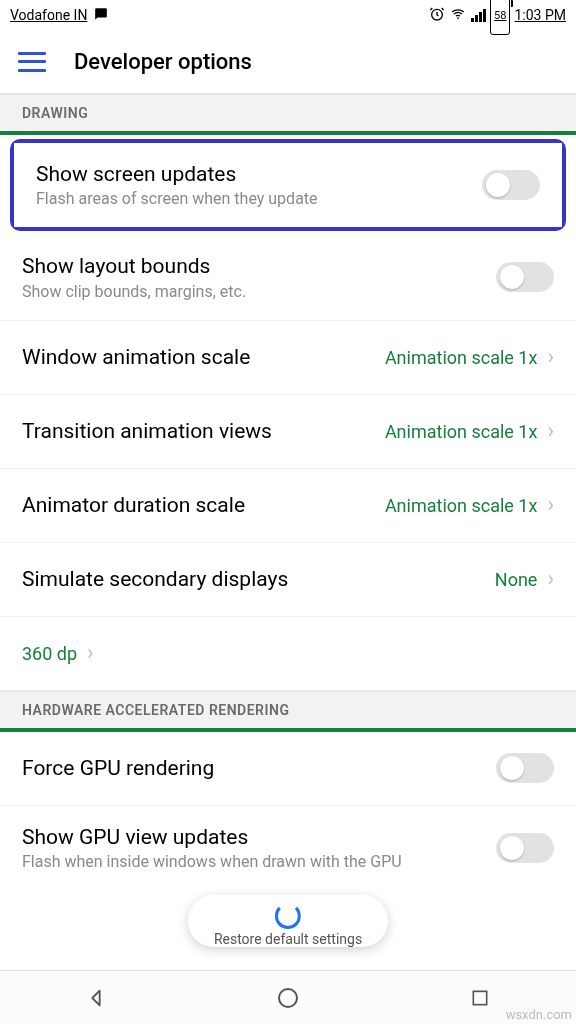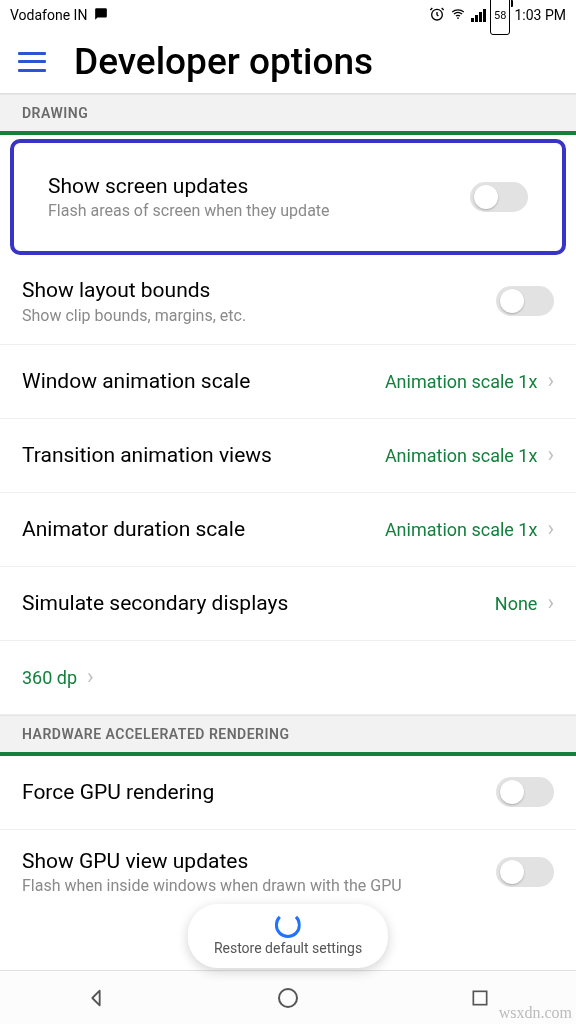--- a/index.html
+++ b/index.html
@@ -14,20 +14,21 @@
     
     .status-bar {
       height: 30px;
       background: #fff;
       display: flex;
       align-items: center;
       justify-content: space-between;
       padding: 0 10px;
       font-size: 14px;
       color: #000;
+      text-decoration: underline;
     }
     .status-left { display: flex; align-items: center; gap: 6px; }
     .status-right { display: flex; align-items: center; gap: 4px; }
     .battery-box {
       border: 1.5px solid #000;
       border-radius: 3px;
       padding: 12px 3px;
       font-size: 11px;
       line-height: 13px;
       position: relative;
@@ -50,21 +51,21 @@
       padding: 0 18px;
       gap: 28px;
       border-bottom: 1px solid #e0e0e0;
       box-shadow: 0 1px 2px rgba(0,0,0,0.05);
     }
     .hamburger {
       width: 28px; height: 20px;
       display: flex; flex-direction: column; justify-content: space-between;
     }
     .hamburger span { display: block; height: 3px; background: #2b55d4; border-radius: 1px; }
-    .app-title { font-size: 37px; font-weight: 500; color: #000; }
+    .app-title { font-size: 22px; font-weight: 500; color: #000; }
     
     .section-header {
       background: #f2f2f2;
       padding: 10px 22px;
       font-size: 14px;
       font-weight: 600;
       color: #6a6a6a;
       letter-spacing: 0.5px;
       border-top: 1px solid #e5e5e5;
       border-bottom: 4px solid #15803d;
@@ -97,32 +98,32 @@
       background: #fff;
       border-radius: 50%;
       top: 3px; left: 4px;
       box-shadow: 0 1px 2px rgba(0,0,0,0.25);
     }
     
     .highlight-frame {
       border: 4px solid #3834c8;
       border-radius: 10px;
       margin: 4px 10px;
-      padding: 12px;
+      padding: 0;
     }
     .highlight-frame .row { border-bottom: none; }
     
     .floating-pill {
       position: absolute;
       left: 50%; transform: translateX(-50%);
-      bottom: 56px;
+      bottom: 77px;
       background: #fff;
       border-radius: 30px;
       box-shadow: 0 3px 12px rgba(0,0,0,0.18);
-      padding: 8px 26px 12px;
+      padding: 8px 26px 0;
       display: flex;
       flex-direction: column;
       align-items: center;
       z-index: 10;
     }
     .spinner {
       width: 26px; height: 26px;
       border: 3px solid #1e73ff;
       border-top-color: transparent;
       border-radius: 50%;
@@ -137,23 +138,22 @@
       background: #fcfcfc;
       display: flex;
       align-items: center;
       justify-content: space-around;
     }
     .nav-btn { width: 28px; height: 28px; display:flex; align-items:center; justify-content:center; color:#444; }
     
     .watermark {
       position: absolute;
       right: 4px; bottom: 2px;
-      font-size: 16px; color: #bbb;
+      font-size: 13px; color: #bbb;
       z-index: 20;
-      font-family: Liberation Serif, serif;
     }
     .signal { display:inline-flex; align-items:flex-end; gap:1px; height:14px; }
     .signal span { width:3px; background:#000; }
     .signal span:nth-child(1){height:4px}
     .signal span:nth-child(2){height:7px}
     .signal span:nth-child(3){height:10px}
     .signal span:nth-child(4){height:13px}
   </style>
 </head>
 <body>

